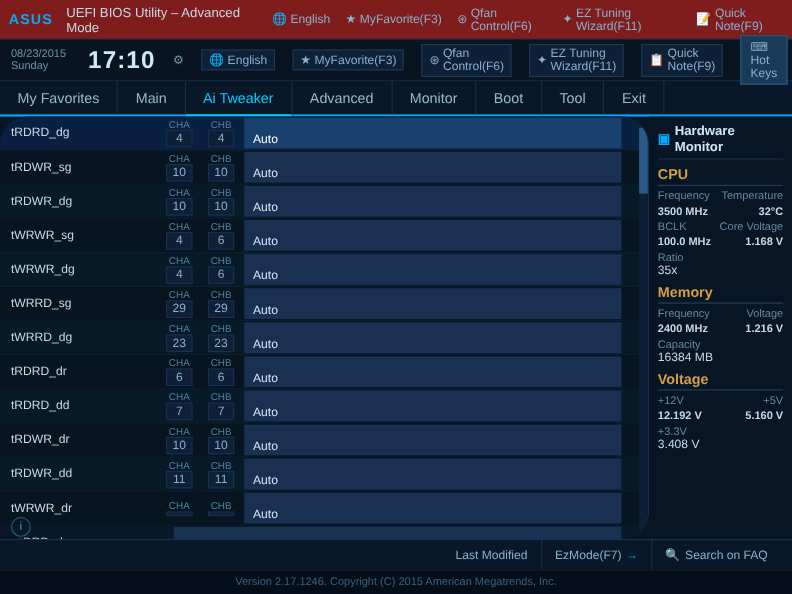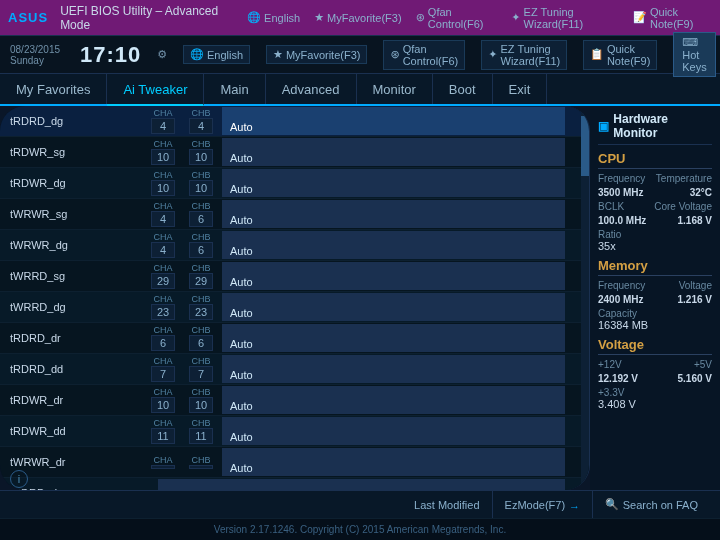--- a/index.html
+++ b/index.html
@@ -9,21 +9,21 @@
       background: #0a1628;
       font-family: Arial, sans-serif;
       color: #c8d8e8;
       font-size: 12px;
       overflow: hidden;
       position: relative;
     }
 
     
     #top-bar {
-      background: #701a75;
+      background: #7f1d1d;
       border-bottom: 1px solid #1a3050;
       height: 36px;
       display: flex;
       align-items: center;
       padding: 0 8px;
       gap: 12px;
     }
     #asus-logo {
       color: #00aaff;
       font-weight: bold;
@@ -374,34 +374,37 @@
   <div id="hot-keys-btn">
     <span>⌨</span>
     <span>Hot Keys</span>
   </div>
 </div>
 
 <div id="nav-bar">
   <div class="nav-item">
     <span>My Favorites</span>
   </div>
+  <div class="nav-item">
+    <span>Main</span>
+  </div>
   <div class="nav-item active">
     <span>Ai Tweaker</span>
   </div>
   <div class="nav-item">
-    <span>Main</span>
-  </div>
-  <div class="nav-item">
     <span>Advanced</span>
   </div>
   <div class="nav-item">
     <span>Monitor</span>
   </div>
   <div class="nav-item">
     <span>Boot</span>
+  </div>
+  <div class="nav-item">
+    <span>Tool</span>
   </div>
   <div class="nav-item">
     <span>Exit</span>
   </div>
 </div>
 
 <div id="main-content">
 
   <div id="settings-panel">
     <div id="settings-list">

